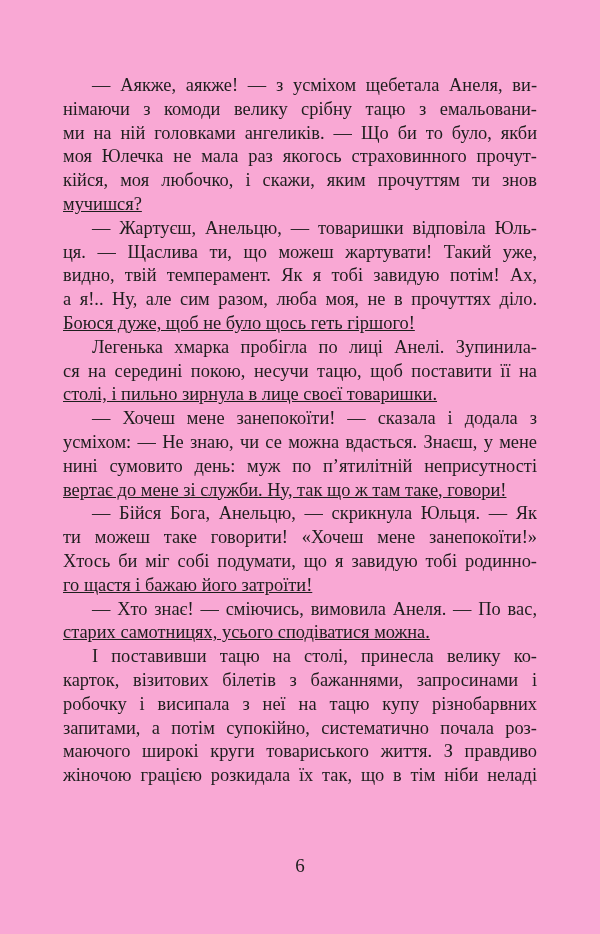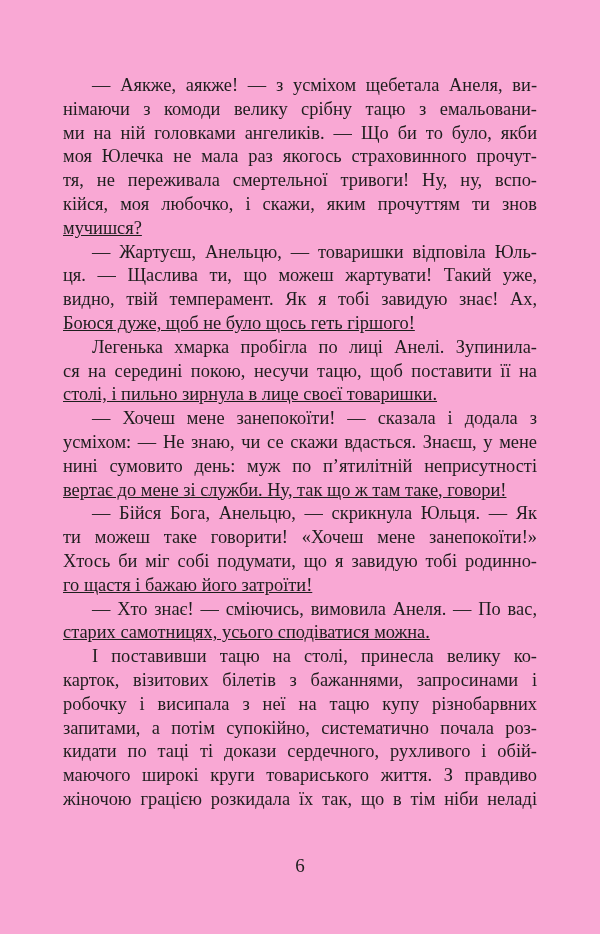--- a/index.html
+++ b/index.html
@@ -43,41 +43,41 @@
 <body>
 
 <div class="page">
   <div class="text-block">
 
     <div>
       <div class="line first">— Аякже, аякже! — з усміхом щебетала Анеля, ви-</div>
       <div class="line">німаючи з комоди велику срібну тацю з емальовани-</div>
       <div class="line">ми на ній головками ангеликів. — Що би то було, якби</div>
       <div class="line">моя Юлечка не мала раз якогось страховинного прочут-</div>
-      <div class="line">тя, не переживала смертельної тривоги! Ну, ну, вспо-</div>
       <div class="line">кійся, моя любочко, і скажи, яким прочуттям ти знов</div>
       <div class="line plast">мучишся?</div>
     </div>
 
     <div>
       <div class="line first">— Жартуєш, Анельцю, — товаришки відповіла Юль-</div>
       <div class="line">ця. — Щаслива ти, що можеш жартувати! Такий уже,</div>
-      <div class="line">видно, твій темперамент. Як я тобі завидую знає! Ах,</div>
+      <div class="line">видно, твій темперамент. Як я тобі завидую потім! Ах,</div>
+      <div class="line">а я!.. Ну, але сим разом, люба моя, не в прочуттях діло.</div>
       <div class="line plast">Боюся дуже, щоб не було щось геть гіршого!</div>
     </div>
 
     <div>
       <div class="line first">Легенька хмарка пробігла по лиці Анелі. Зупинила-</div>
       <div class="line">ся на середині покою, несучи тацю, щоб поставити її на</div>
       <div class="line plast">столі, і пильно зирнула в лице своєї товаришки.</div>
     </div>
 
     <div>
       <div class="line first">— Хочеш мене занепокоїти! — сказала і додала з</div>
-      <div class="line">усміхом: — Не знаю, чи се скажи вдасться. Знаєш, у мене</div>
+      <div class="line">усміхом: — Не знаю, чи се можна вдасться. Знаєш, у мене</div>
       <div class="line">нині сумовито день: муж по п’ятилітній неприсутності</div>
       <div class="line plast">вертає до мене зі служби. Ну, так що ж там таке, говори!</div>
     </div>
 
     <div>
       <div class="line first">— Бійся Бога, Анельцю, — скрикнула Юльця. — Як</div>
       <div class="line">ти можеш таке говорити! «Хочеш мене занепокоїти!»</div>
       <div class="line">Хтось би міг собі подумати, що я завидую тобі родинно-</div>
       <div class="line plast">го щастя і бажаю його затроїти!</div>
     </div>
@@ -85,21 +85,20 @@
     <div>
       <div class="line first">— Хто знає! — сміючись, вимовила Анеля. — По вас,</div>
       <div class="line plast">старих самотницях, усього сподіватися можна.</div>
     </div>
 
     <div>
       <div class="line first">І поставивши тацю на столі, принесла велику ко-</div>
       <div class="line">карток, візитових білетів з бажаннями, запросинами і</div>
       <div class="line">робочку і висипала з неї на тацю купу різнобарвних</div>
       <div class="line">запитами, а потім супокійно, систематично почала роз-</div>
-      <div class="line">кидати по таці ті докази сердечного, рухливого і обій-</div>
       <div class="line">маючого широкі круги товариського життя. З правдиво</div>
       <div class="line">жіночою грацією розкидала їх так, що в тім ніби неладі</div>
     </div>
 
   </div>
 
   <div class="page-number">6</div>
 </div>
 
 </body></html>

